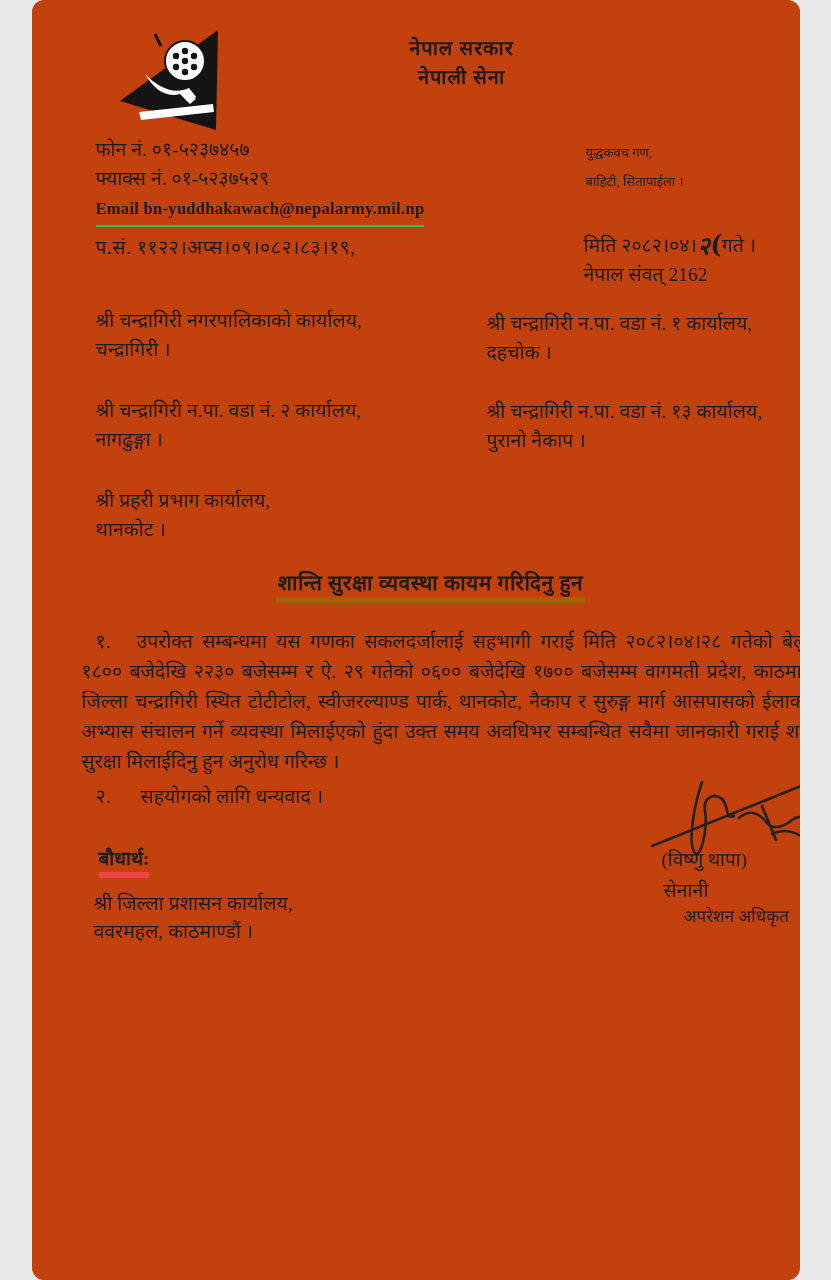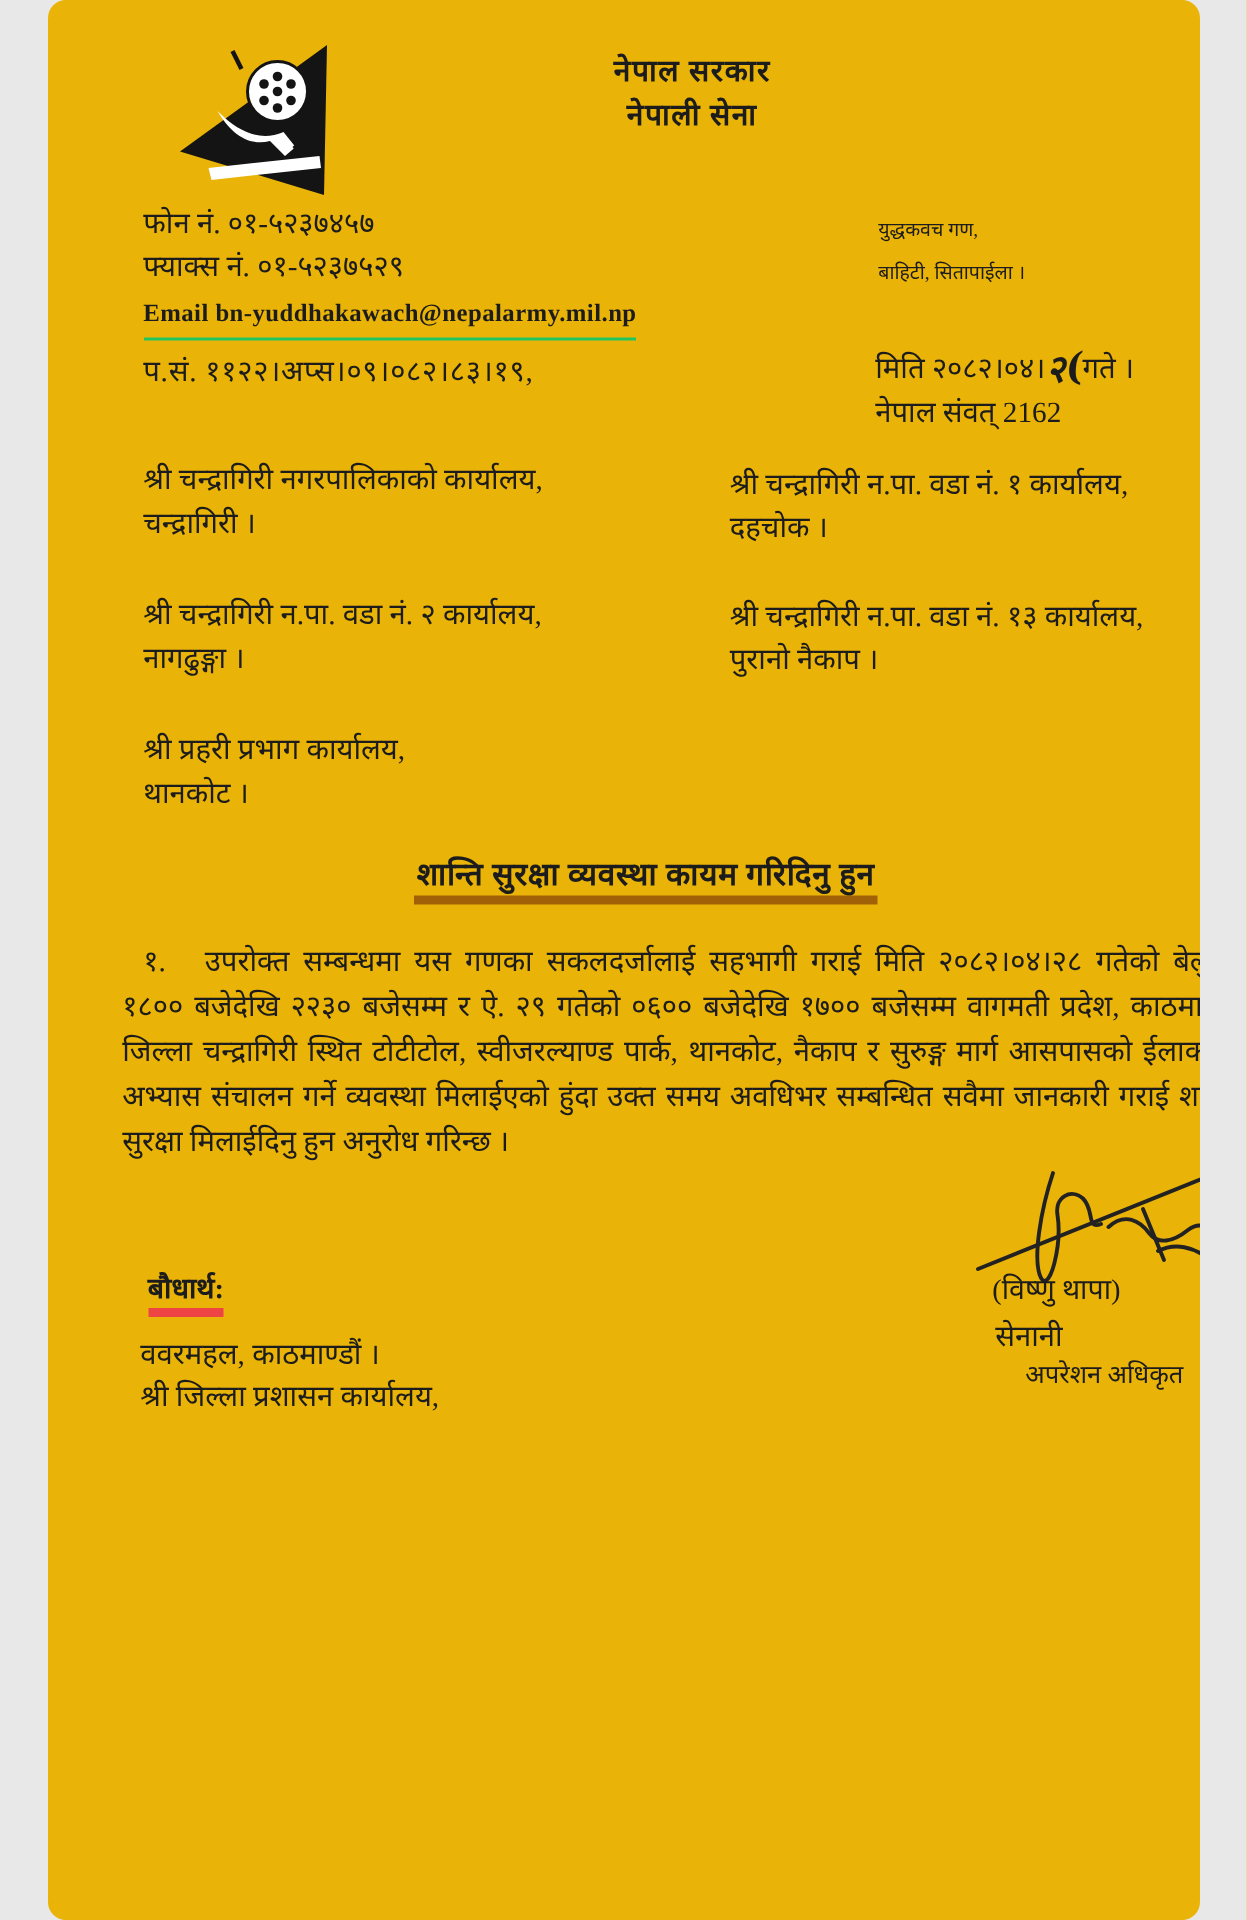--- a/index.html
+++ b/index.html
@@ -1,19 +1,19 @@
 <!DOCTYPE html>
 <html><head>
 <meta charset="utf-8">
 <style>
   html,body{margin:0;padding:0;background:#e8e8e8;}
   .page{
     position:relative;
     width:768px;height:1280px;
-    background:#eab308;
+    background:#c2410c;
     font-family:"Liberation Serif","DejaVu Serif",serif;
     color:#1c1c1c;
     overflow:hidden;
     margin:0 auto;
     border-radius:12px;
   }
   .abs{position:absolute;}
   
   .logo{left:85px;top:28px;width:132px;height:102px;}
   .org{left:300px;top:34px;width:260px;text-align:center;
@@ -122,35 +122,38 @@
     <div>थानकोट ।</div>
   </div>
 
   <div class="abs subject">
     <span>शान्ति सुरक्षा व्यवस्था कायम गरिदिनु हुन</span>
   </div>
 
   <div class="abs para">
     <span class="num">१.</span><span>उपरोक्त सम्बन्धमा यस गणका सकलदर्जालाई सहभागी गराई मिति २०८२।०४।२८ गतेको बेलुका १८०० बजेदेखि २२३० बजेसम्म र ऐ. २९ गतेको ०६०० बजेदेखि १७०० बजेसम्म वागमती प्रदेश, काठमाण्डौ जिल्ला चन्द्रागिरी स्थित टोटीटोल, स्वीजरल्याण्ड पार्क, थानकोट, नैकाप र सुरुङ्ग मार्ग आसपासको ईलाकामा अभ्यास संचालन गर्ने व्यवस्था मिलाईएको हुंदा उक्त समय अवधिभर सम्बन्धित सवैमा जानकारी गराई शान्ति सुरक्षा मिलाईदिनु हुन अनुरोध गरिन्छ ।</span>
   </div>
+  <div class="abs para2">
+    <span class="num">२.</span><span>सहयोगको लागि धन्यवाद ।</span>
+  </div>
 
   <div class="abs sig-svg">
     <svg width="190" height="110" viewBox="0 0 190 110">
       <g fill="none" stroke="#222222" stroke-width="2.6" stroke-linecap="round">
         <path d="M 8,78 L 172,12"></path>
         <path d="M 58,14 C 50,38 44,72 50,84 C 56,94 64,62 61,42 C 59,30 70,24 78,31 C 86,39 80,52 90,48"></path>
         <path d="M 95,50 C 106,40 116,46 122,54 C 128,62 138,60 148,52 C 156,46 162,50 166,56"></path>
         <path d="M 118,38 L 132,72"></path>
         <path d="M 128,66 C 140,60 152,64 160,70"></path>
       </g>
     </svg>
   </div>
   <div class="abs sig-name">(विष्णु थापा)</div>
   <div class="abs sig-rank">सेनानी</div>
   <div class="abs sig-title">अपरेशन अधिकृत</div>
 
   <div class="abs cc-label">बौधार्थ:</div>
   <div class="abs cc-body">
+    <div>श्री जिल्ला प्रशासन कार्यालय,</div>
     <div>ववरमहल, काठमाण्डौं ।</div>
-    <div>श्री जिल्ला प्रशासन कार्यालय,</div>
   </div>
 
 </div>
 
 </body></html>

